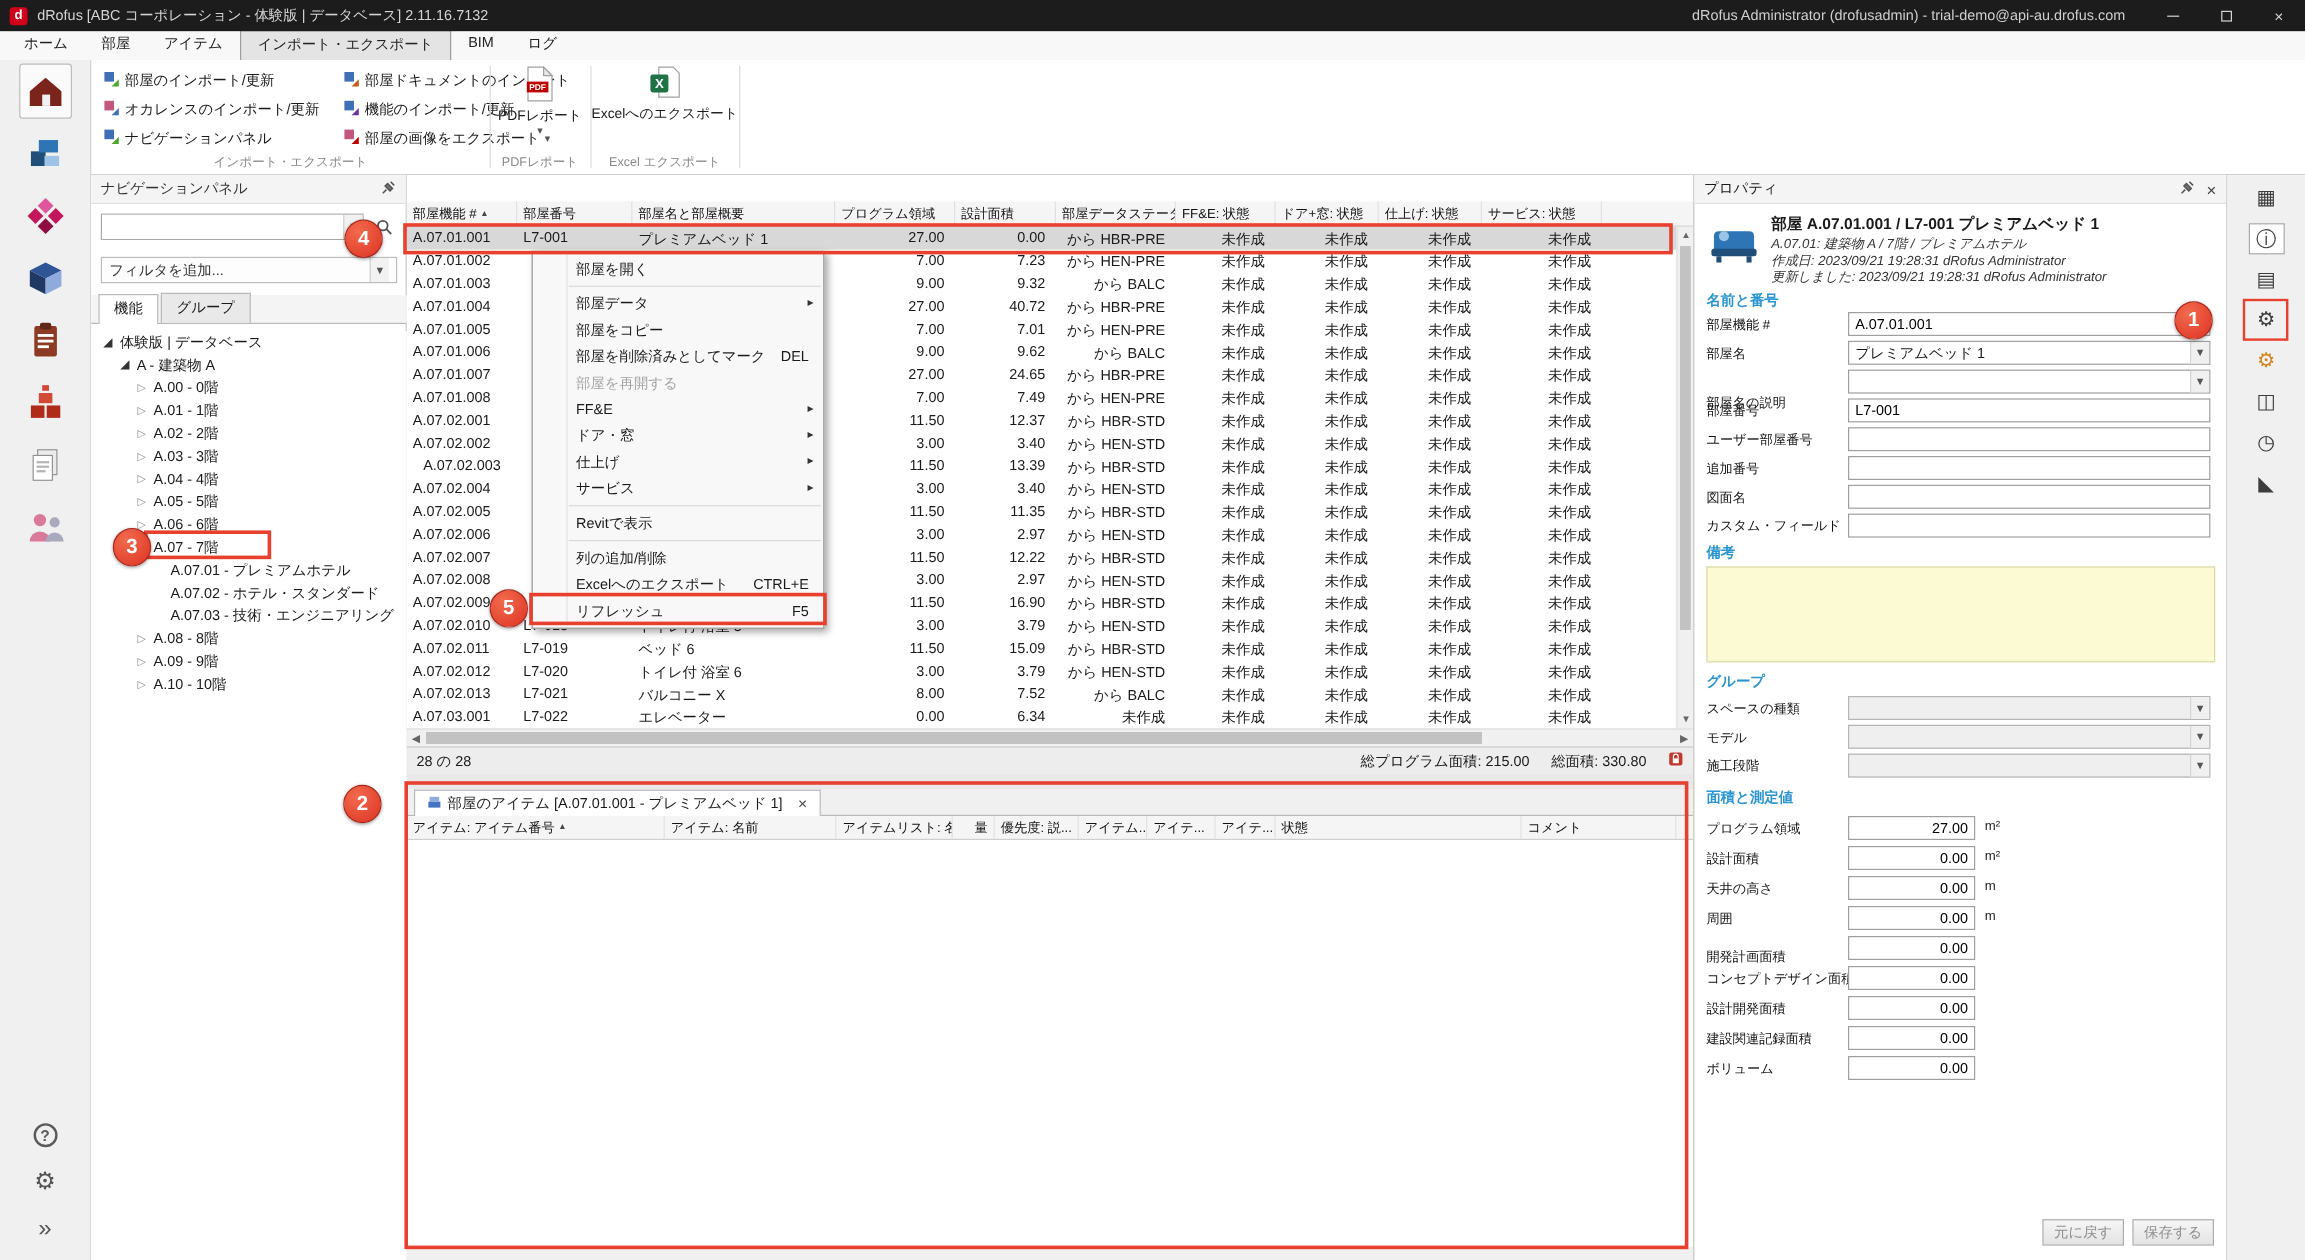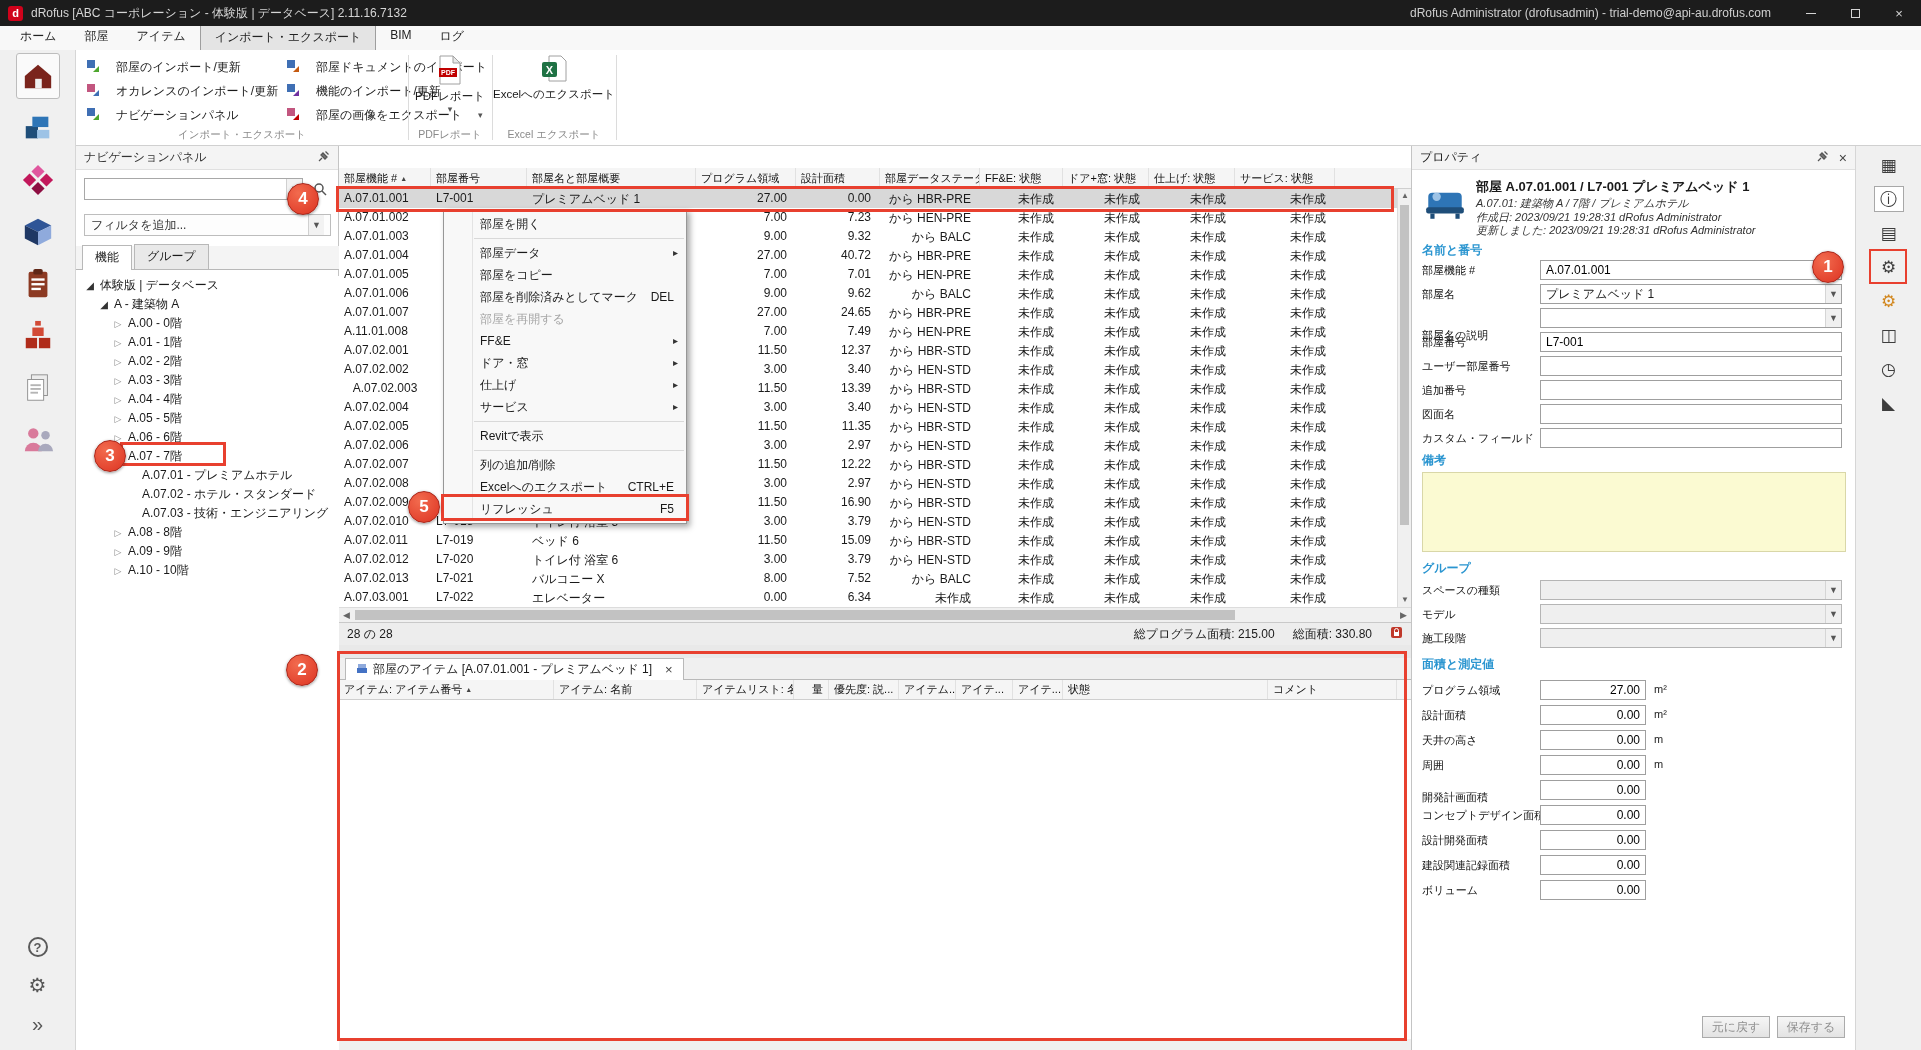--- a/index.html
+++ b/index.html
@@ -18,21 +18,21 @@
 .tb-max-glyph{display:block;width:9px;height:9px;border:1px solid #d5d5d5}
 
 
 #tabrow{position:absolute;left:0;top:26px;width:1921px;height:24px;background:#f8f8f8;display:flex;align-items:flex-end;padding-left:6px;z-index:4}
 .rtab{padding:3px 14px 4px;font-size:12px;color:#222;white-space:nowrap}
 .rtab.active{background:#e4e4e4;border:1px solid #9e9e9e;border-bottom:none}
 
 
 #ribbon{position:absolute;left:76px;top:50px;width:1845px;height:96px;background:#fff;border-bottom:1px solid #d0d0d0}
 #import-grid{position:absolute;left:6px;top:5px;display:grid;grid-template-columns:196px 218px;grid-auto-rows:24px;column-gap:4px}
-.rsbtn{display:flex;align-items:center;gap:16px;padding:0 4px;overflow:hidden;white-space:nowrap}
+.rsbtn{display:flex;align-items:center;gap:4px;padding:0 4px;overflow:hidden;white-space:nowrap}
 .rslabel{font-size:12px}
 .rsdrop{font-size:9px;color:#555}
 .ribbon-group-label{position:absolute;bottom:3px;font-size:10.5px;color:#8a8a8a;text-align:center;white-space:nowrap}
 #grp-label-import{left:0;width:332px}
 #grp-label-pdf{left:332px;width:84px}
 #grp-label-excel{left:416px;width:124px}
 .rib-sep{position:absolute;top:5px;bottom:5px;width:1px;background:#dcdcdc}
 #rib-sep1{left:332px}#rib-sep2{left:416px}#rib-sep3{left:540px}
 .rib-bigbtn{position:absolute;top:3px;display:flex;flex-direction:column;align-items:center;gap:1px;padding:2px}
 #pdf-btn{left:340px;width:68px}
@@ -563,21 +563,21 @@
           <div class="tcell l" style="width: 169px;"></div>
           <div class="tcell r" style="width: 100px;">27.00</div>
           <div class="tcell r" style="width: 84px;">24.65</div>
           <div class="tcell r" style="width: 100px;">から HBR-PRE</div>
           <div class="tcell r" style="width: 83px;">未作成</div>
           <div class="tcell r" style="width: 86px;">未作成</div>
           <div class="tcell r" style="width: 86px;">未作成</div>
           <div class="tcell r" style="width: 100px;">未作成</div>
         </div>
         <div class="trow">
-          <div class="tcell l" style="width: 92px;">A.11.01.008</div>
+          <div class="tcell l" style="width: 92px;">A.07.01.008</div>
           <div class="tcell l" style="width: 96px;"></div>
           <div class="tcell l" style="width: 169px;"></div>
           <div class="tcell r" style="width: 100px;">7.00</div>
           <div class="tcell r" style="width: 84px;">7.49</div>
           <div class="tcell r" style="width: 100px;">から HEN-PRE</div>
           <div class="tcell r" style="width: 83px;">未作成</div>
           <div class="tcell r" style="width: 86px;">未作成</div>
           <div class="tcell r" style="width: 86px;">未作成</div>
           <div class="tcell r" style="width: 100px;">未作成</div>
         </div>

